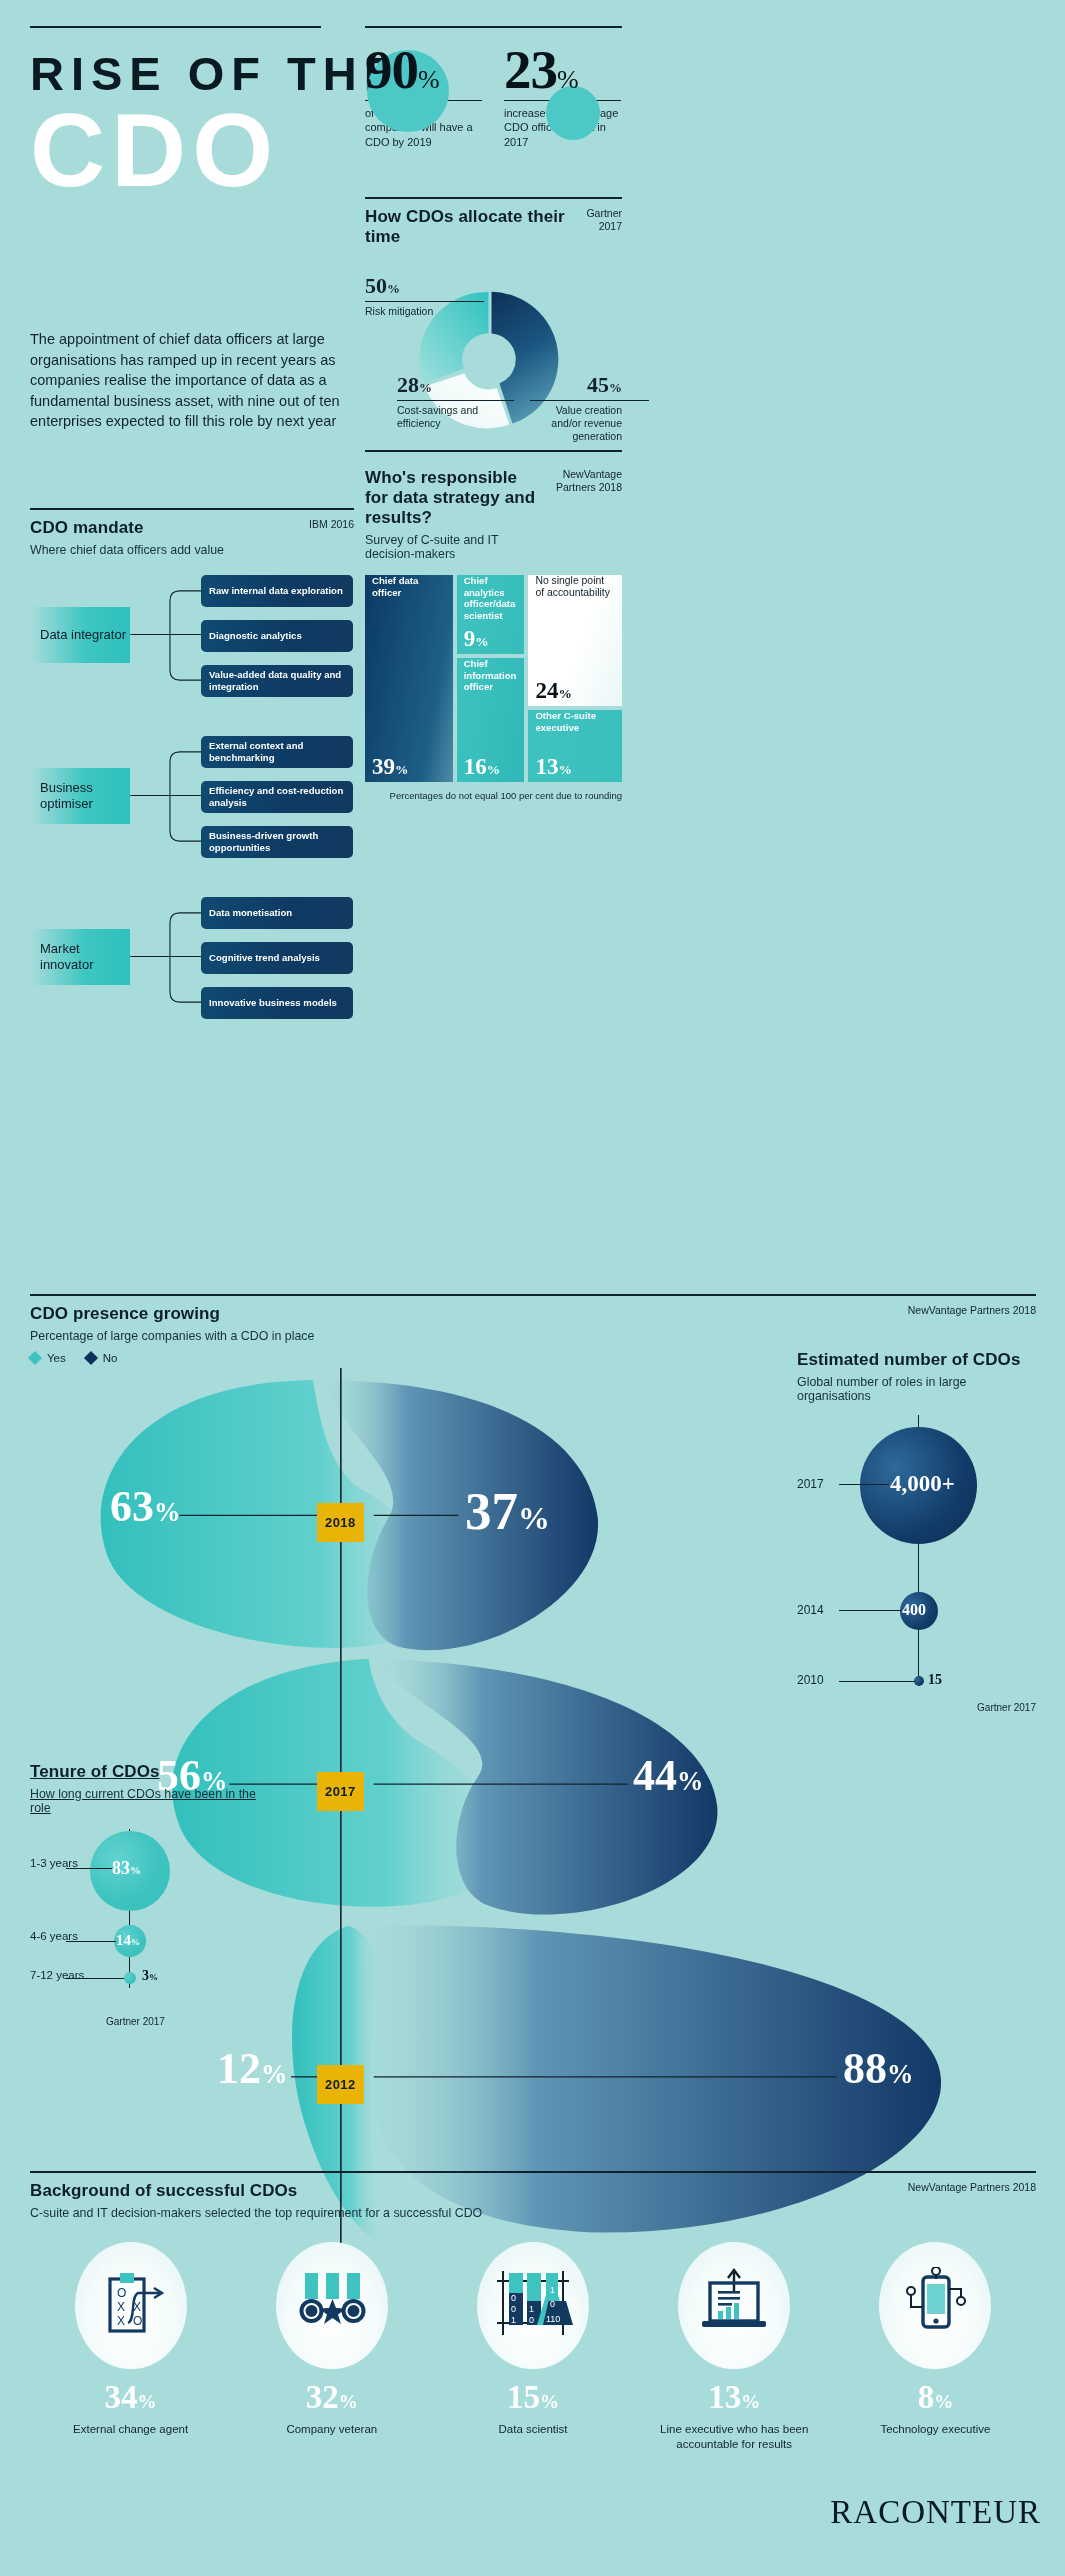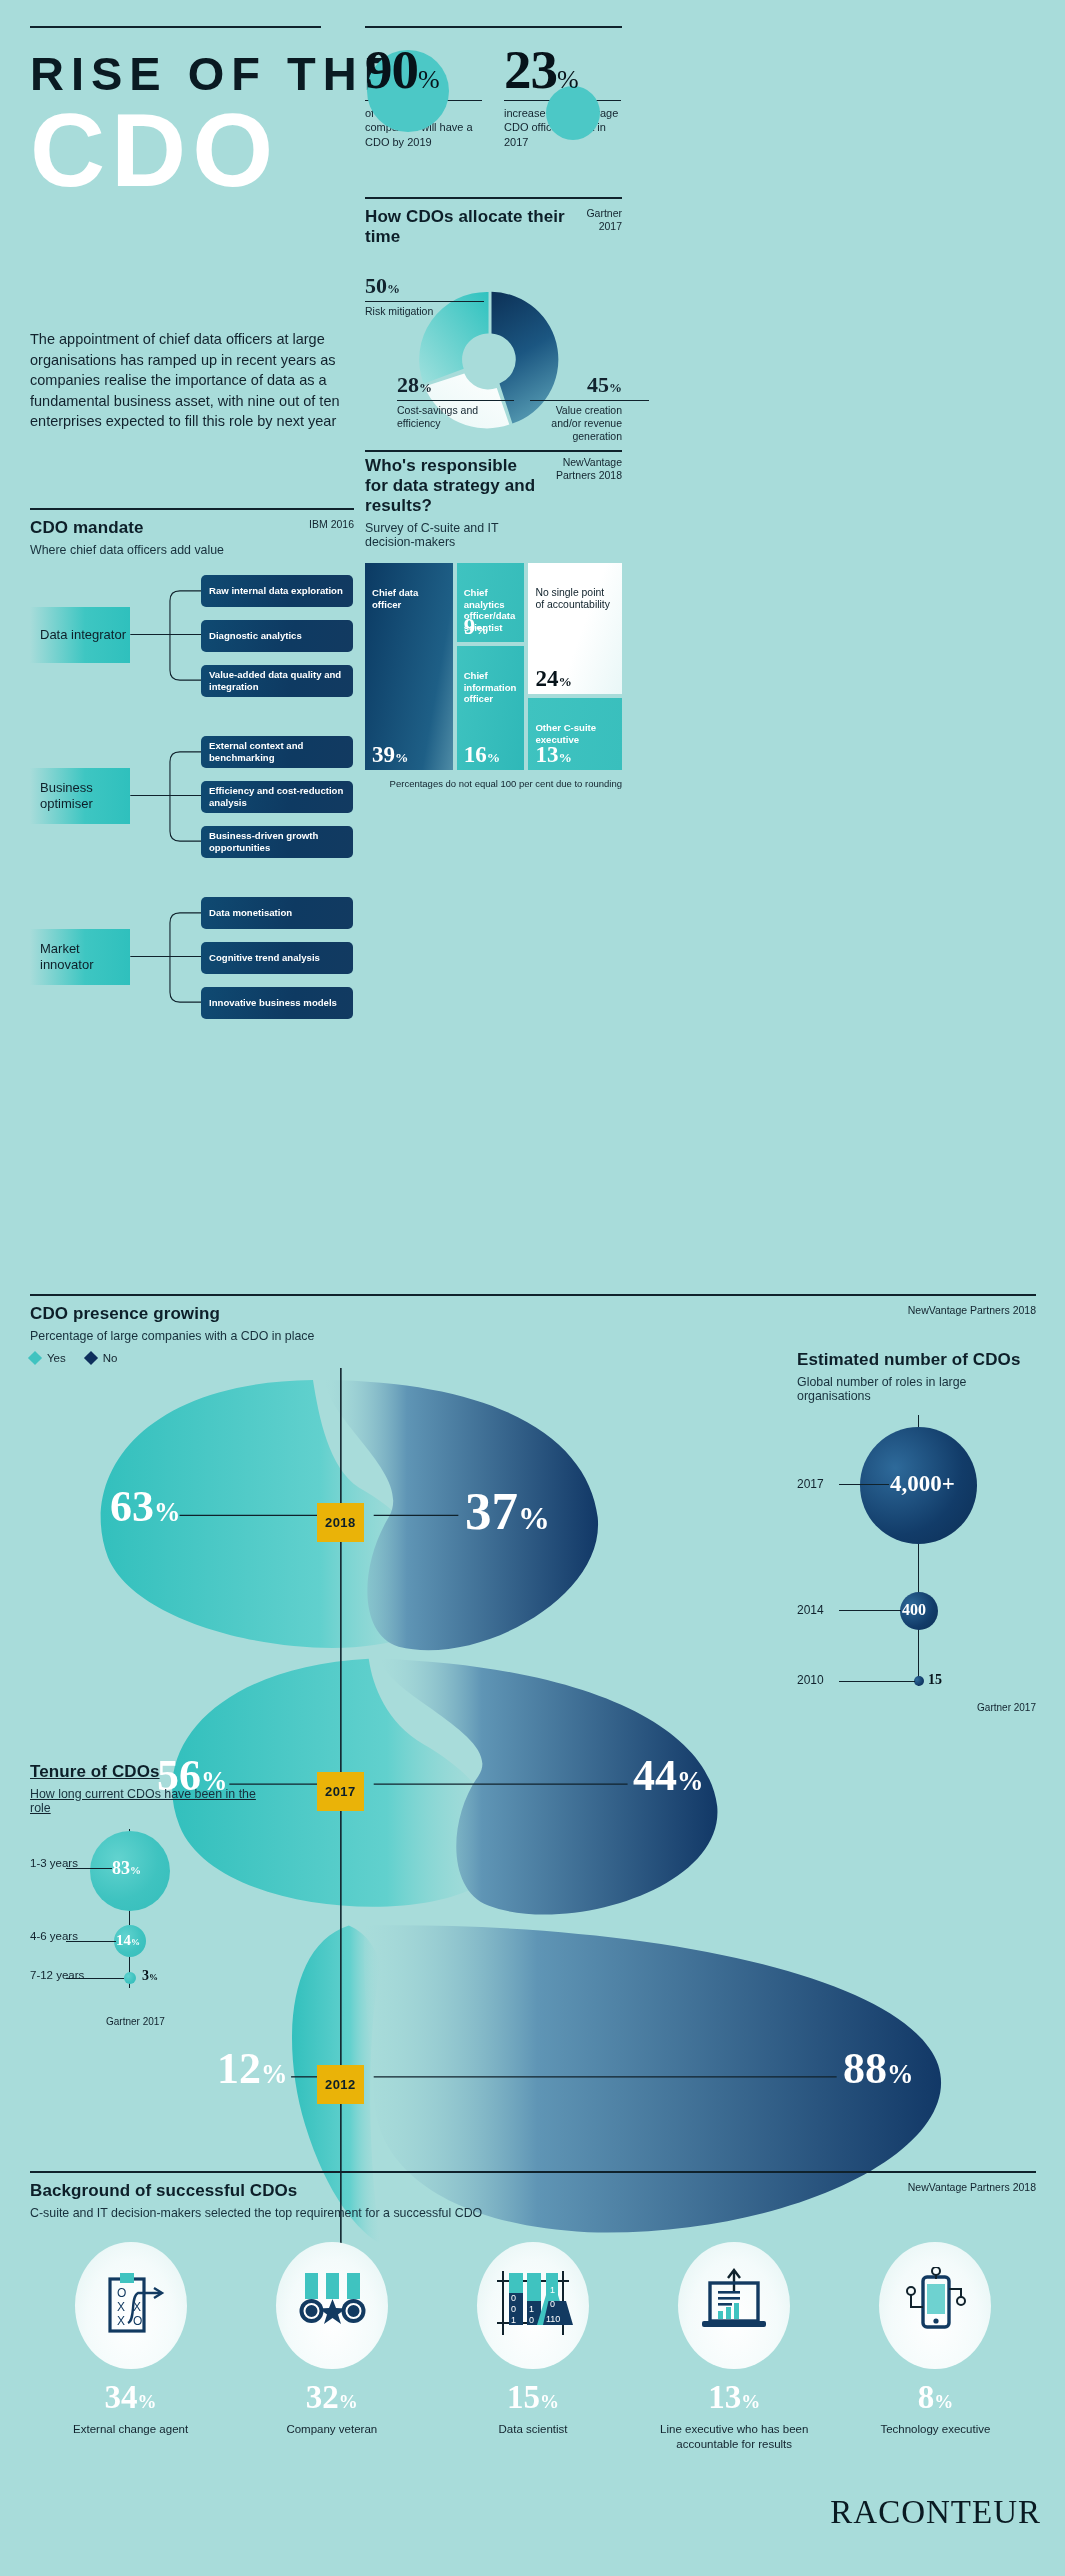--- a/index.html
+++ b/index.html
@@ -79,24 +79,24 @@
     position:absolute; left:171px; width:152px; height:32px;
     background:linear-gradient(100deg,#0f4a72 0%, #0e3a62 60%, #123a61 100%);
     border-radius:5px; color:#fff; font-size:9.6px; font-weight:bold;
     display:flex; align-items:center; padding:0 8px; line-height:1.25;
   }
   .leaf.l1 { top:0px; } .leaf.l2 { top:45px; } .leaf.l3 { top:90px; }
   .connector { position:absolute; left:100px; top:0; width:72px; height:121px; }
 
   
   #resp { position:absolute; left:365px; top:450px; width:257px; }
-  #resp .head-row{ display:flex; justify-content:space-between; align-items:flex-start; margin-top:4px;gap:9px;}
+  #resp .head-row{ display:flex; justify-content:space-between; align-items:flex-start; margin-top:16px;gap:9px;}
   .stackwrap { position:relative; width:257px; height:207px; margin-top:14px; display:flex; gap:4px;}
   .col { position:relative; display:flex; flex-direction:column; gap:4px;}
-  .cell { position:relative; padding:24px 7px; }
+  .cell { position:relative; padding:0 7px; }
   .cell .lab { font-size:9.6px; font-weight:bold; line-height:1.2; }
   .cell .val {
     position:absolute; left:7px; bottom:4px;
     font-family:"Liberation Serif", serif; font-size:23px; font-weight:bold; line-height:1;
   }
   .cell .val .pc{ font-size:13.4px; }
   .c-cdo   { background:linear-gradient(100deg,#0b3a63 0%, #1e5f86 75%, #4f8ca6 100%); color:#fff; }
   .c-cao   { background:linear-gradient(100deg,#3fc3c0 0%, #36bcba 100%); color:#fff; }
   .c-cio   { background:linear-gradient(100deg,#3fc3c0 0%, #2fb8b8 100%); color:#fff; }
   .c-none  { background:linear-gradient(110deg,#ffffff 0%, #ffffff 55%, #e9f7f7 100%); color:#0d1f29; }

